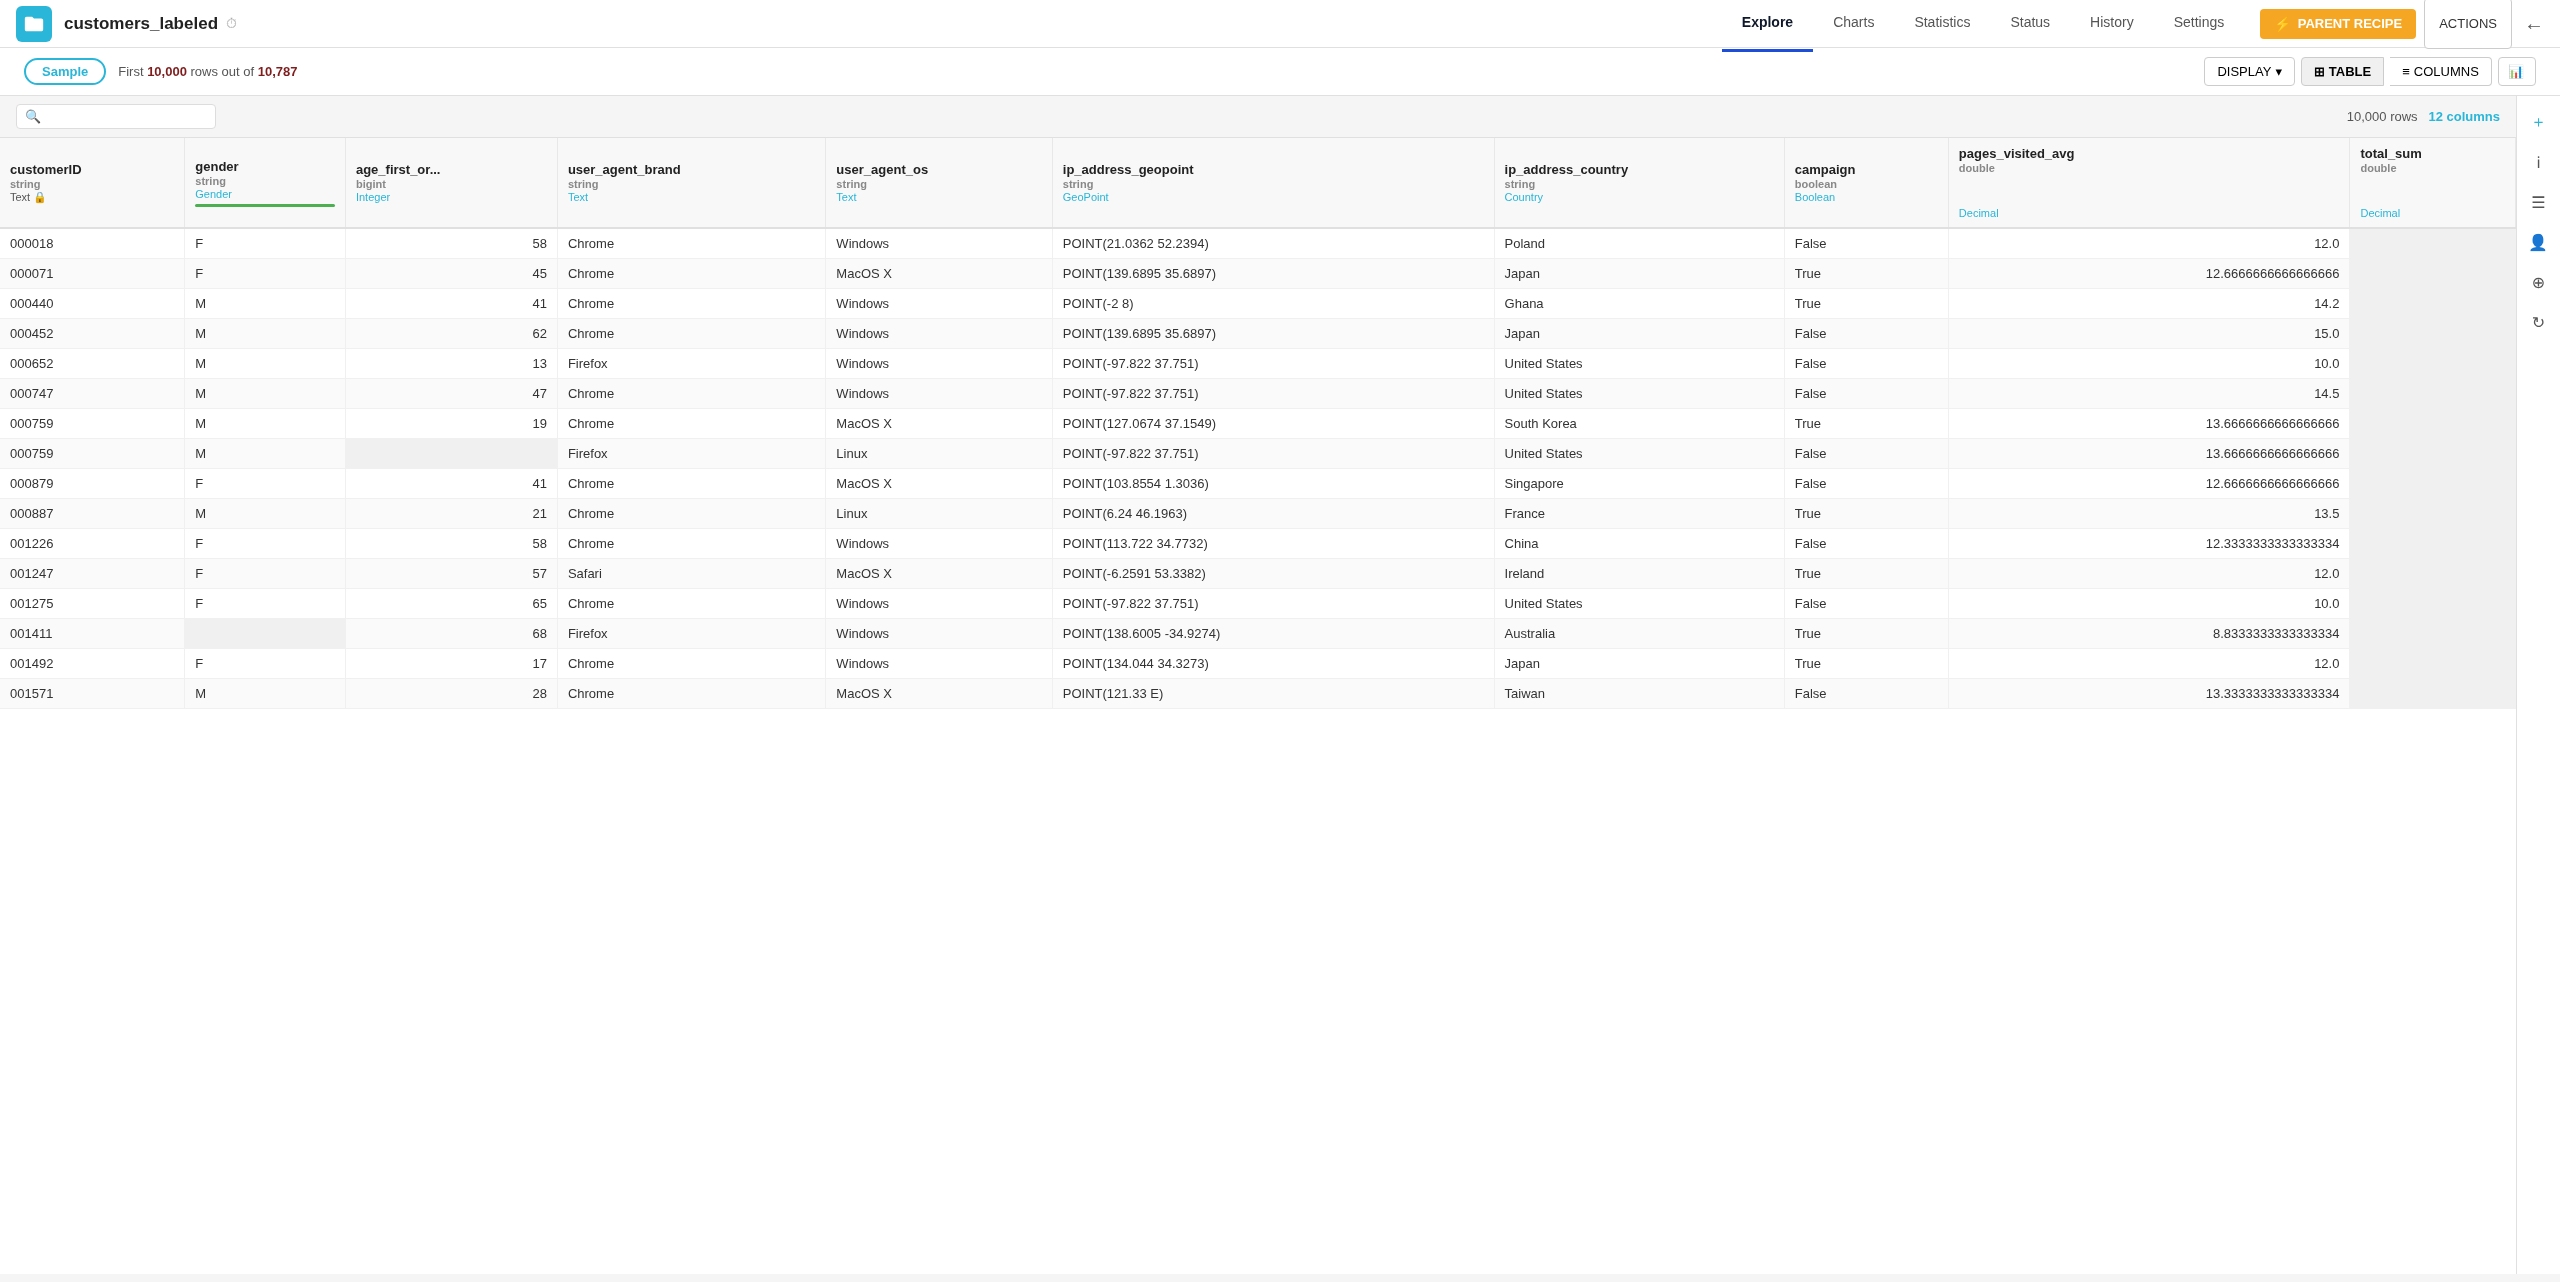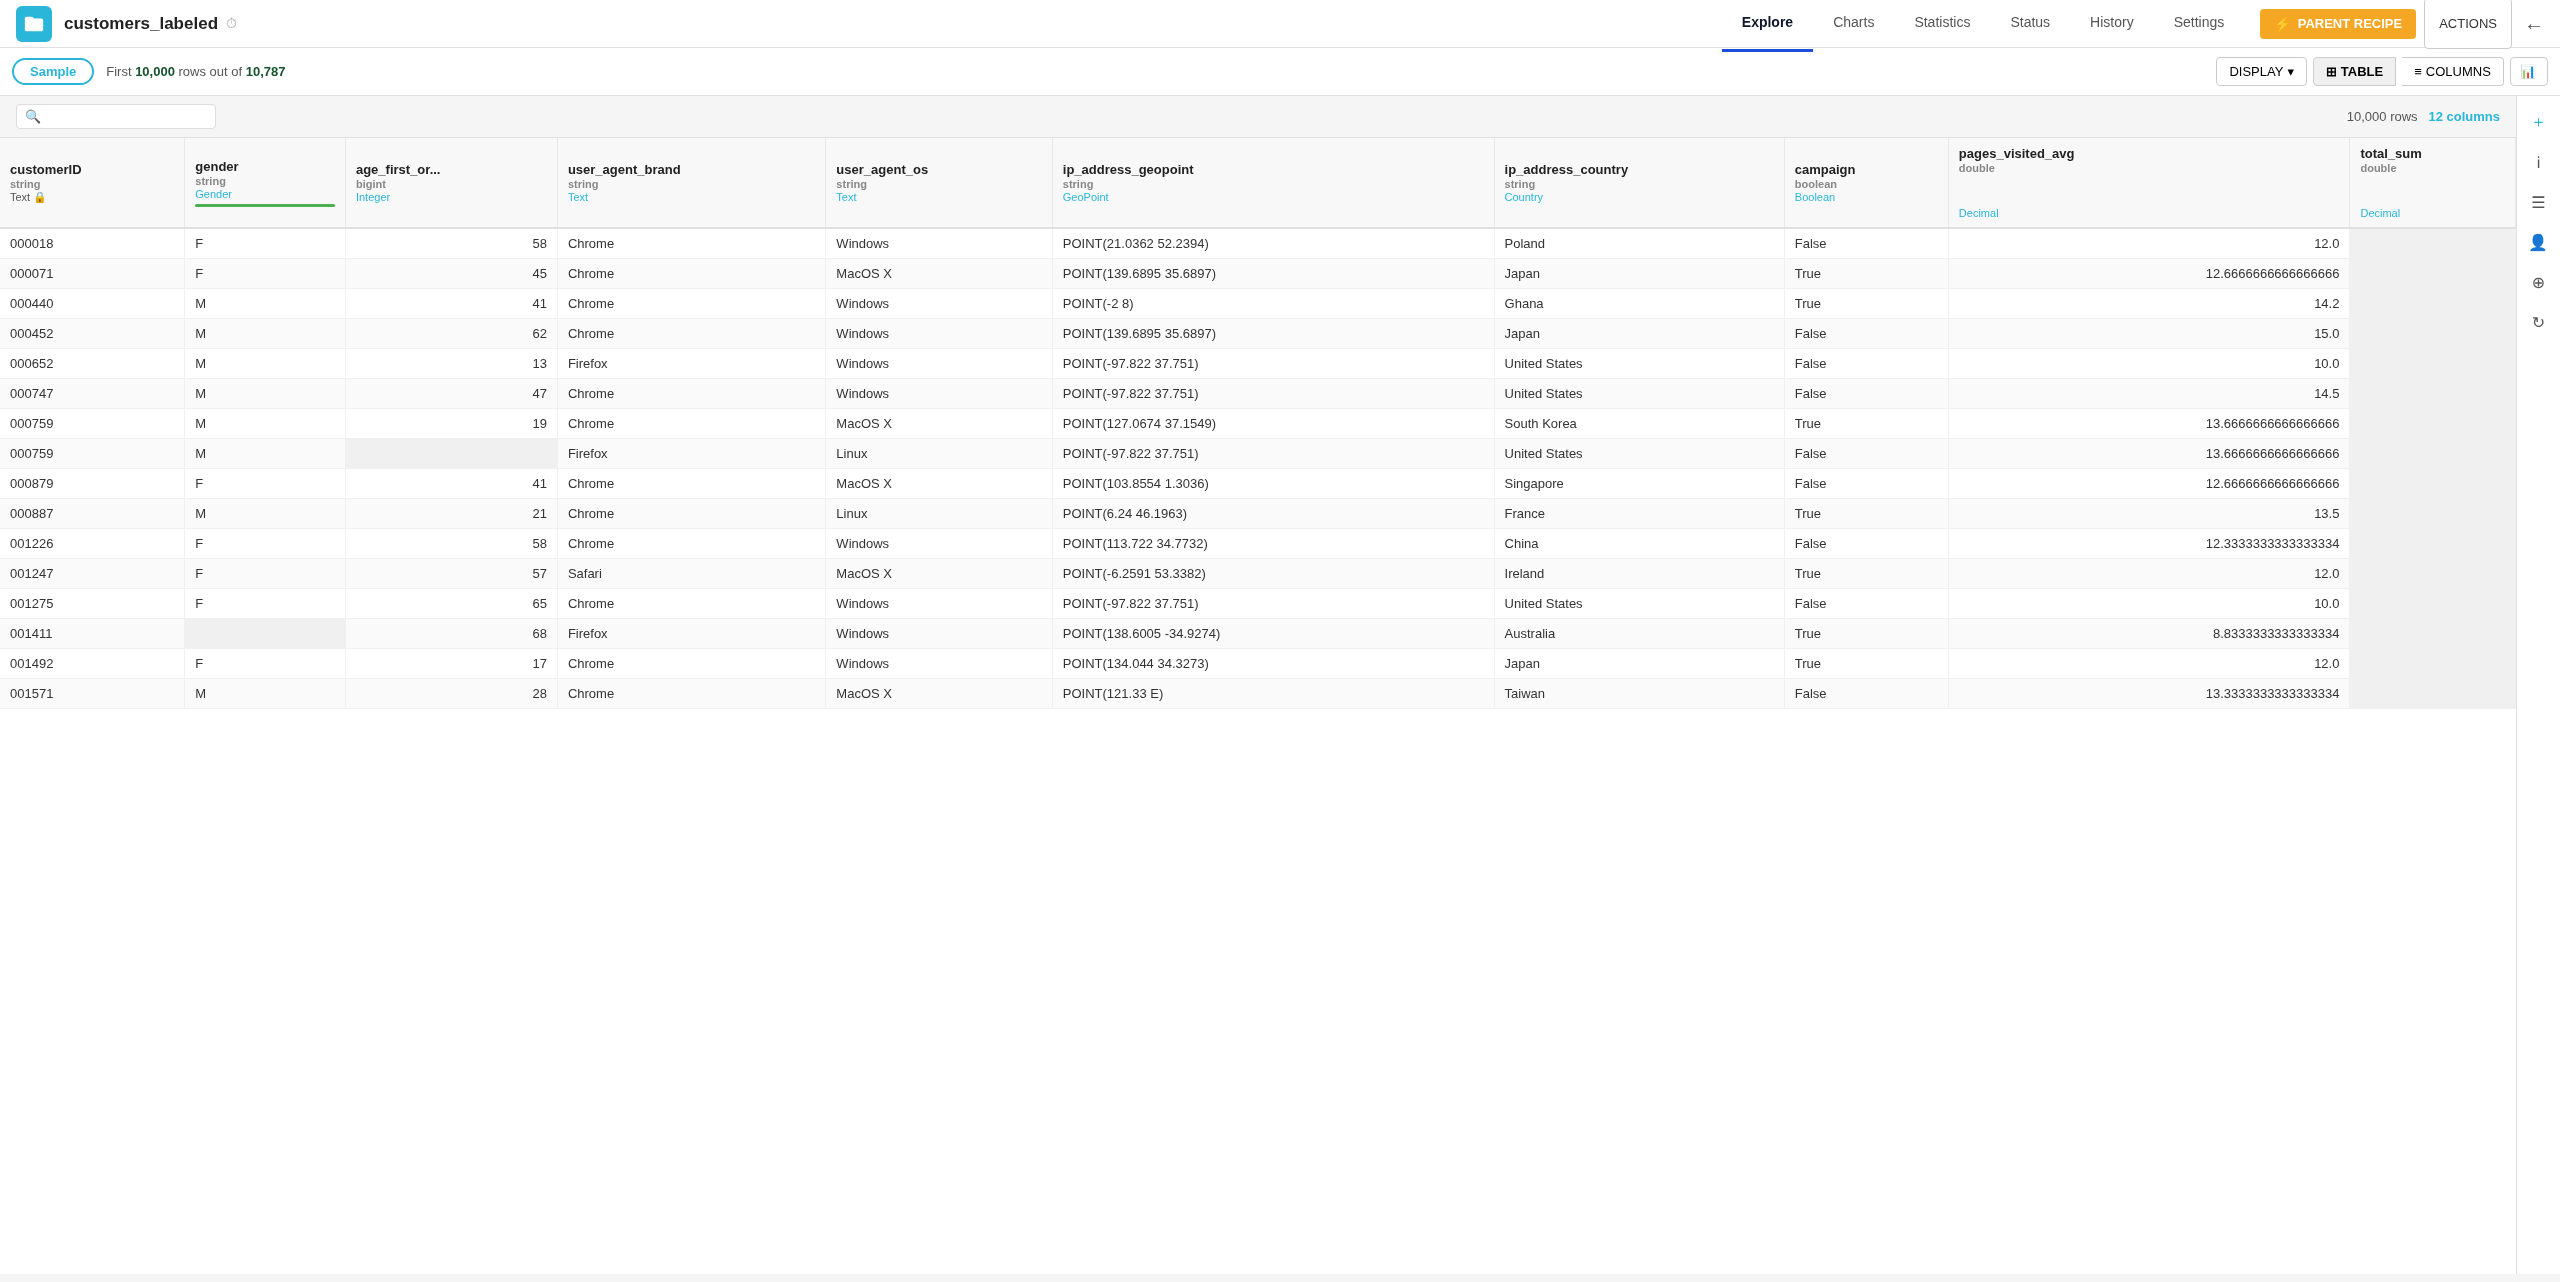--- a/index.html
+++ b/index.html
@@ -30,28 +30,28 @@
     .btn-parent-recipe .icon { font-size: 14px; }
     .btn-actions {
       background: #fff; color: #333; border: 1px solid #ccc; border-radius: 4px;
       padding: 17px 14px; font-size: 13px; font-weight: 500; cursor: pointer;
     }
     .btn-back { background: none; border: none; font-size: 20px; color: #555; cursor: pointer; margin-left: 4px; }
 
     
     .sub-bar {
       display: flex; align-items: center; background: #fff; border-bottom: 1px solid #e0e0e0;
-      height: 48px; padding: 0 12px; gap: 12px;
+      height: 48px; padding: 0 24px; gap: 12px;
     }
     .btn-sample {
       background: #fff; border: 2px solid #29b6d8; color: #29b6d8; border-radius: 20px;
       padding: 4px 16px; font-size: 13px; font-weight: 600; cursor: pointer;
     }
     .row-info { font-size: 13px; color: #555; flex: 1; }
-    .row-info strong { font-weight: 700; color: #14532d; }
+    .row-info strong { font-weight: 700; color: #7f1d1d; }
     .sub-bar-right { display: flex; align-items: center; gap: 6px; }
     .btn-display {
       background: #fff; border: 1px solid #ccc; border-radius: 4px;
       padding: 6px 12px; font-size: 13px; cursor: pointer; display: flex; align-items: flex-end; gap: 4px;
     }
     .btn-table {
       background: #f0f0f0; border: 1px solid #ccc; border-radius: 4px 0 0 4px;
       padding: 6px 12px; font-size: 13px; cursor: pointer; display: flex; align-items: center; gap: 4px; font-weight: 600;
     }
     .btn-columns {

